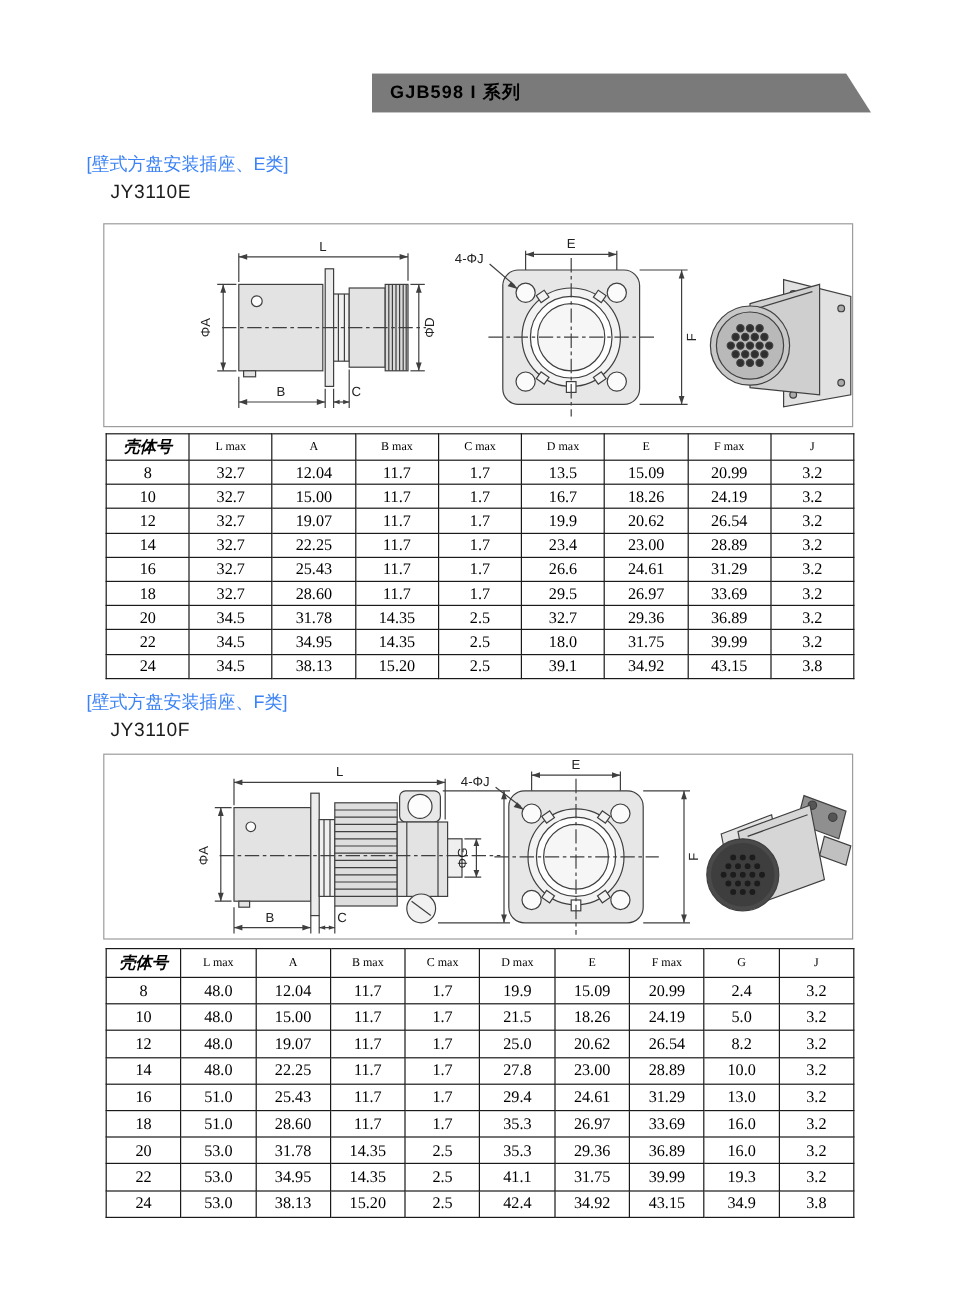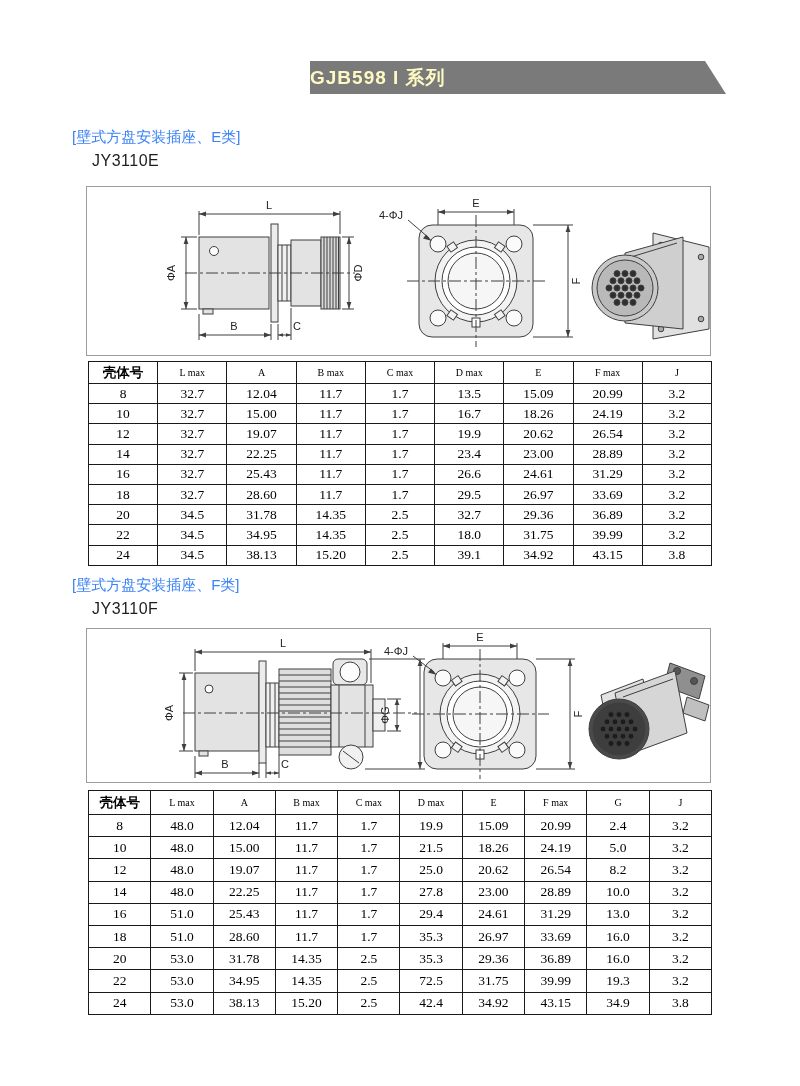--- a/index.html
+++ b/index.html
@@ -1,35 +1,35 @@
 <!DOCTYPE html>
 <html><head>
 <meta charset="utf-8">
 <style>
   html,body{margin:0;padding:0;background:#ffffff;}
   .page{position:relative;width:800px;height:1086px;background:#ffffff;overflow:hidden;
         font-family:"Liberation Sans","DejaVu Sans",sans-serif;color:#1c1c1c;}
   
   .banner{position:absolute;left:310px;top:61px;width:416px;height:33px;background:#7a7a7a;
           clip-path:polygon(0 0,395px 0,416px 33px,0 33px);
-          color:#fef9c3;font-weight:bold;font-size:19px;line-height:33px;
-          box-sizing:border-box;letter-spacing:1px;}
+          color:#000000;font-weight:bold;font-size:15px;line-height:33px;
+          padding-left:15px;box-sizing:border-box;letter-spacing:1px;}
   
   .sec-label{position:absolute;left:72px;font-size:15px;color:#3b82f6;}
   .model{position:absolute;left:92px;font-size:16px;color:#1d1d1d;letter-spacing:.5px;}
   
   .panel{position:absolute;left:86px;width:625px;border:1px solid #9c9c9c;background:#ffffff;box-sizing:border-box;}
   .panel svg{display:block;}
   
   .dtable{position:absolute;left:88px;width:624px;border-collapse:collapse;table-layout:fixed;
           font-family:"Liberation Serif","DejaVu Serif",serif;font-size:13.5px;color:#000;background:#fff;
           border:1.5px solid #1a1a1a;}
   .dtable th,.dtable td{border:1px solid #1a1a1a;text-align:center;vertical-align:middle;padding:0;}
   .dtable th{font-weight:normal;font-size:10px;}
-  .dtable th:first-child{font-weight:bold;font-size:13.5px;font-family:"Liberation Sans","DejaVu Sans",sans-serif;}
+  .dtable th:first-child{font-weight:bold;font-size:13.5px;font-family:"Liberation Sans","DejaVu Sans",sans-serif;font-style:italic;}
   .t-e th{height:21px}.t-e td{height:19.2px}
   .t-f th{height:23px}.t-f td{height:21.2px}
   
   .tech line,.tech rect,.tech circle,.tech path,.tech polygon.ln{stroke:#3f3f3f;stroke-width:1;}
   .tech text{stroke:none;fill:#222;font-size:11px;font-family:"Liberation Sans","DejaVu Sans",sans-serif;}
   .dimarrow{fill:#3f3f3f;stroke:none;}
   .cl{stroke-dasharray:12 3 3 3;stroke:#555;}
 </style>
 </head>
 <body>
@@ -564,21 +564,21 @@
           <td>36.89</td>
           <td>16.0</td>
           <td>3.2</td>
         </tr>
         <tr>
           <td>22</td>
           <td>53.0</td>
           <td>34.95</td>
           <td>14.35</td>
           <td>2.5</td>
-          <td>72.5</td>
+          <td>41.1</td>
           <td>31.75</td>
           <td>39.99</td>
           <td>19.3</td>
           <td>3.2</td>
         </tr>
         <tr>
           <td>24</td>
           <td>53.0</td>
           <td>38.13</td>
           <td>15.20</td>

